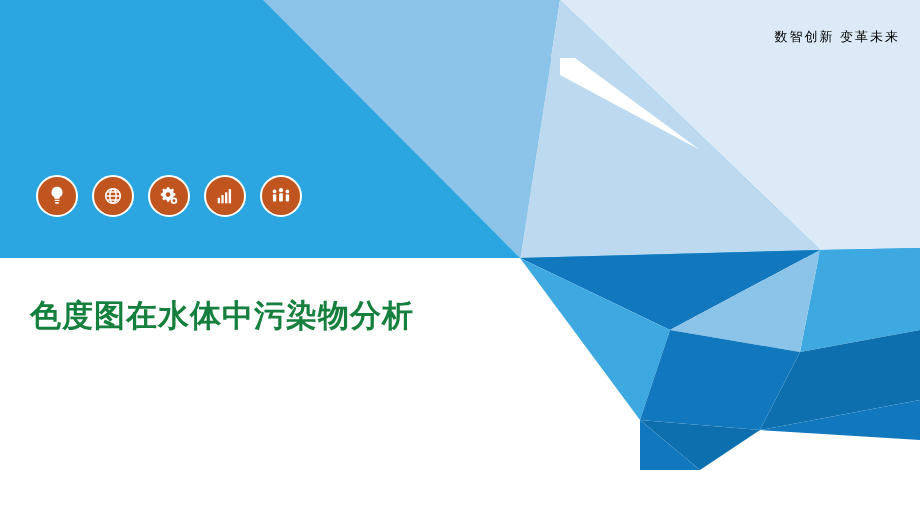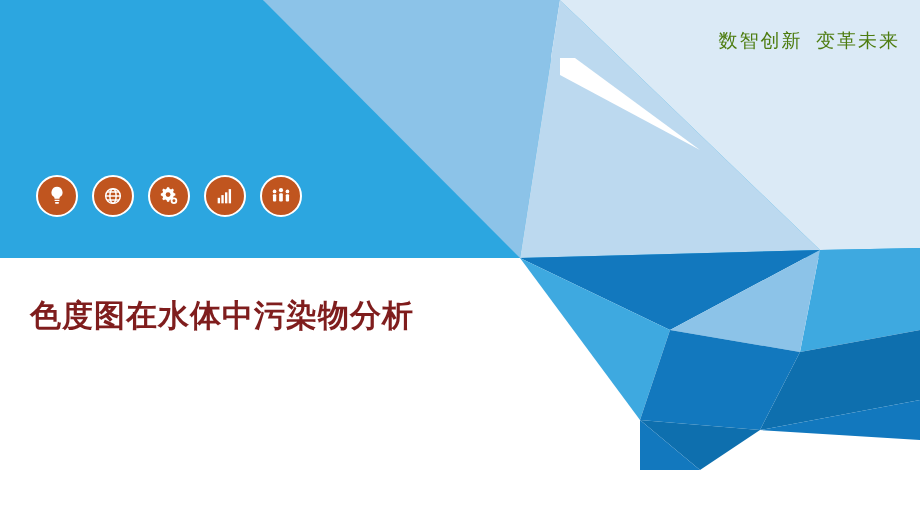--- a/index.html
+++ b/index.html
@@ -38,24 +38,24 @@
     height: 518px;
   }
   .art svg {
     display: block;
   }
   
   .tagline {
     position: absolute;
     right: 20px;
     top: 28px;
-    color: #4d7c0f;
-    font-size: 19px;
+    color: #000000;
+    font-size: 13px;
     letter-spacing: 2px;
-    font-family: Liberation Mono, monospace;
+    font-family: Liberation Sans, sans-serif;
     white-space: nowrap;
     z-index: 5;
   }
   
   .icon-row {
     position: absolute;
     left: 36px;
     top: 175px;
     display: flex;
     gap: 14px;
@@ -77,21 +77,21 @@
   }
   
   .title-block {
     position: absolute;
     left: 30px;
     top: 294px;
     width: 520px;
     z-index: 5;
   }
   .title-text {
-    color: #7f1d1d;
+    color: #15803d;
     font-size: 31px;
     font-weight: bold;
     line-height: 1.45;
     letter-spacing: 1px;
   }
   .bottom-strip {
     position: absolute;
     left: 0;
     bottom: 0;
     width: 920px;

